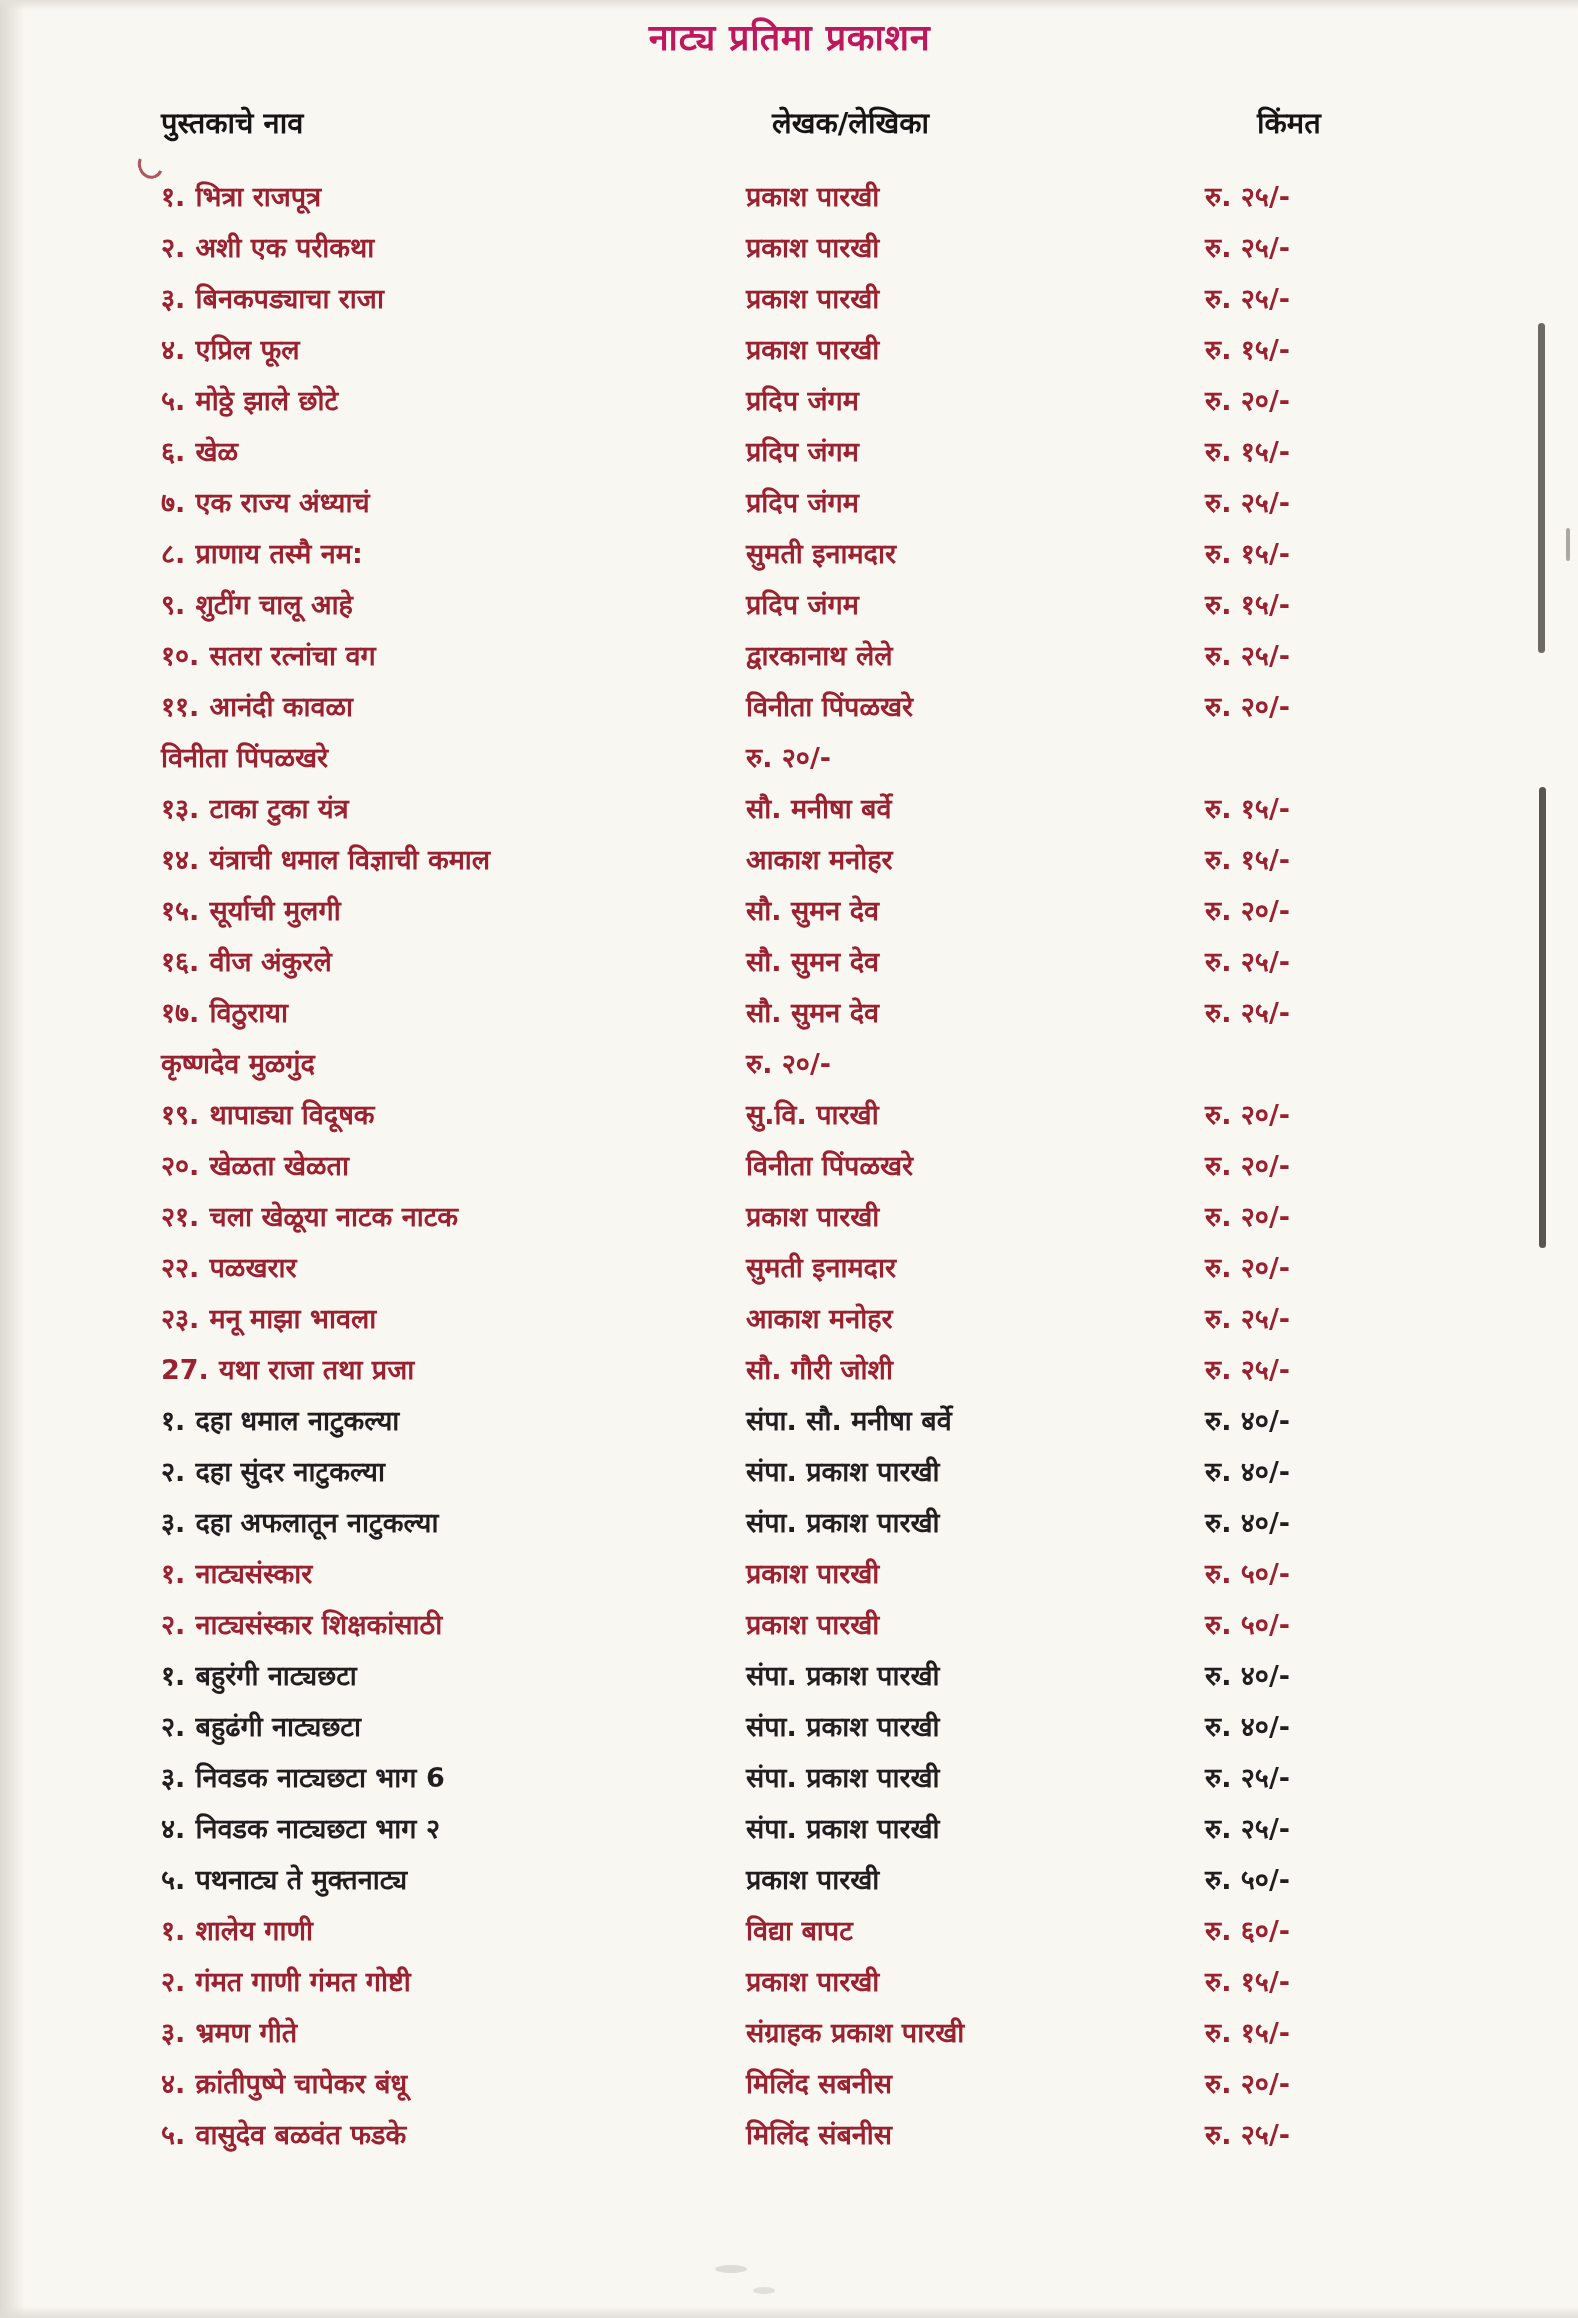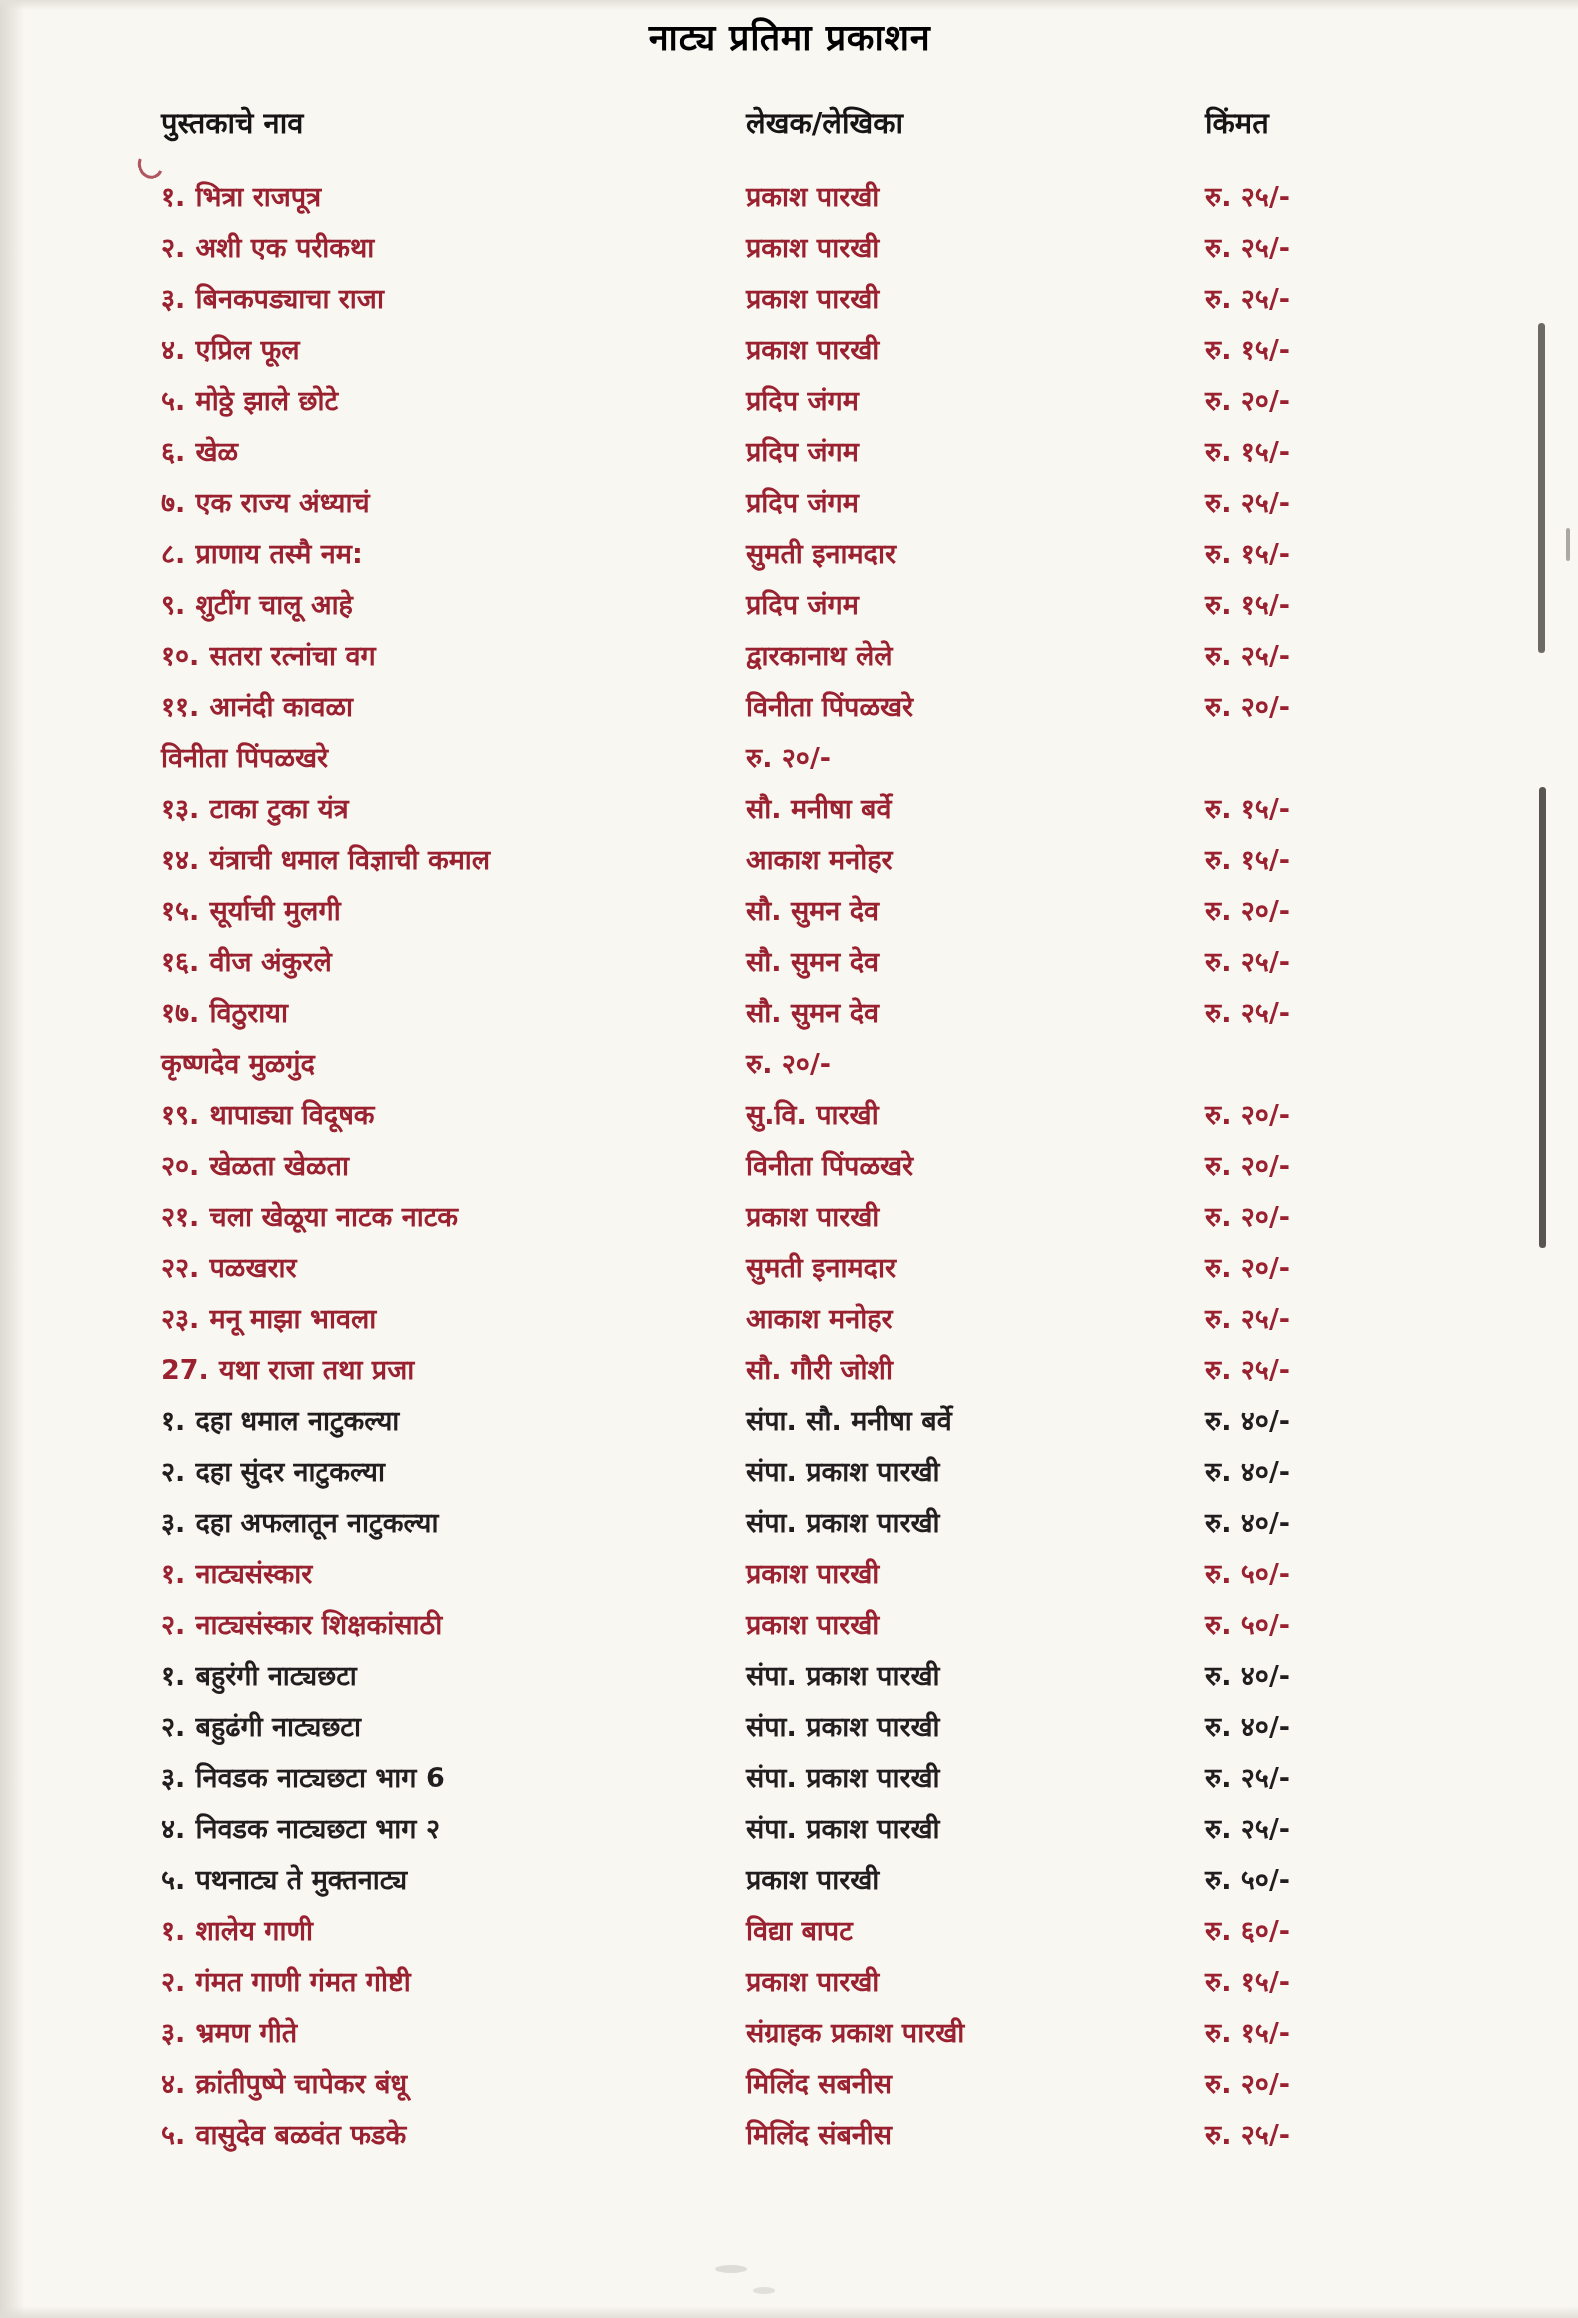--- a/index.html
+++ b/index.html
@@ -29,30 +29,30 @@
     background:#c9c6c0;border-radius:50%;opacity:.55;}
   .smudge-b{position:absolute;left:753px;top:2287px;width:22px;height:6.5px;
     background:#ccc9c3;border-radius:50%;opacity:.5;}
   
   .fragment{position:absolute;left:138px;top:151px;width:19px;height:22px;
     border:3.6px solid var(--red-ink);border-top-color:transparent;
     border-right-color:transparent;border-radius:50%;opacity:.75;
     transform:rotate(-20deg);}
   .title{
     padding-top:11.6px;text-align:center;
-    font-size:36px;font-weight:700;color:#000000;
+    font-size:36px;font-weight:700;color:#be185d;
     letter-spacing:0.7px;
   }
   .grid{
     display:grid;
     grid-template-columns:585px 459px auto;
     padding-left:161px;padding-right:44px;
     align-items:center;
   }
-  .thead{margin-top:41px;font-size:29px;font-weight:700;color:#171416;}
+  .thead{margin-top:41px;font-size:29px;font-weight:700;color:#171416;gap:26px;}
   .rows{margin-top:30.5px;}
   .row{height:51px;font-size:27px;font-weight:700;line-height:1.25;}
   .row .c-title{display:flex;gap:10.2px;align-items:baseline;white-space:nowrap;}
   .row.red{color:var(--red-ink);}
   .row.black{color:var(--black-ink);}
   .cell{white-space:nowrap;}
 </style>
 </head>
 <body>
 

